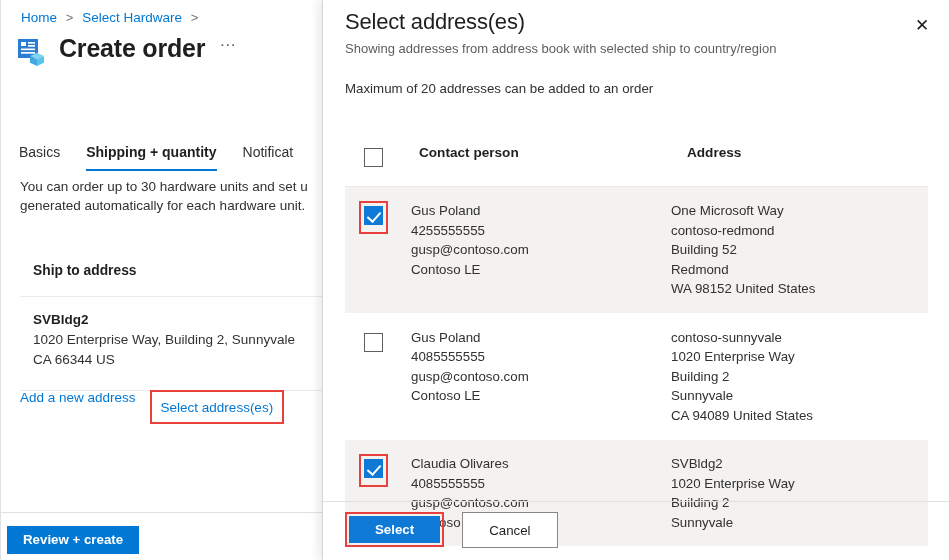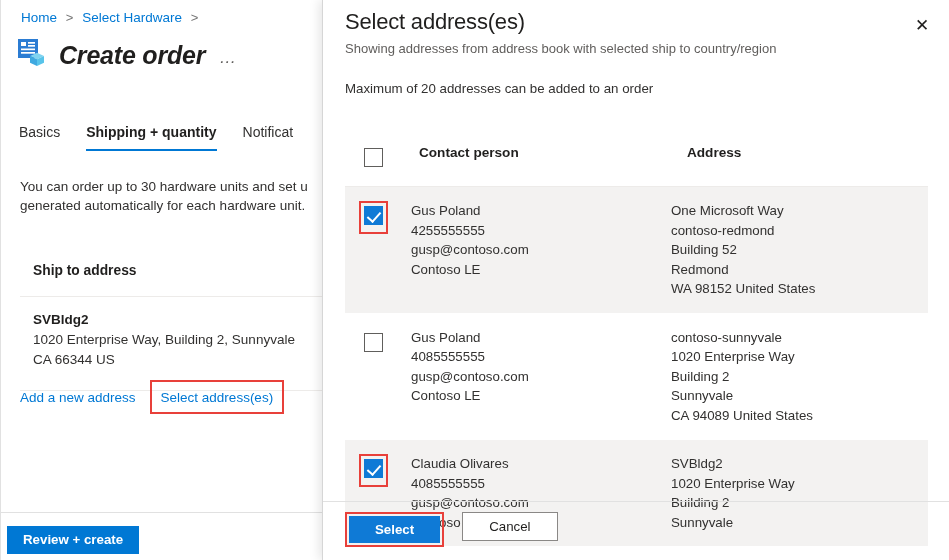--- a/index.html
+++ b/index.html
@@ -22,43 +22,43 @@
   .breadcrumb {
     position: absolute; left: 20px; top: 10px;
     font-size: 13.5px; color: #323130;
     white-space: nowrap;
   }
   .breadcrumb a { color: #0078d4; text-decoration: none; }
   .breadcrumb .sep { color: #757575; margin: 0 5px; font-size: 13px; }
 
   .title-row {
     position: absolute; left: 16px; top: 36px;
-    display: flex; align-items: flex-end;
+    display: flex; align-items: flex-start;
     white-space: nowrap;
-    font-style: italic;
   }
   .app-icon { width: 34px; height: 32px; position: relative; flex: 0 0 auto; margin-right: 8px;}
   .page-title {
     font-size: 25px; font-weight: 600; color: #201f1e;
     letter-spacing: -0.2px; line-height: 1;
   }
   .ellipsis-btn {
     margin-left: 14px; font-size: 17px; color: #605e5c;
     line-height: 0.6; padding-bottom: 5px;
   }
 
   .tabs {
     position: absolute; left: 18px; top: 120px;
     display: flex; align-items: flex-end;
     white-space: nowrap;
   }
   .tab {
     font-size: 14px; color: #323130;
     padding: 4px 0 9px 0; margin-right: 26px;
     border-bottom: 2px solid transparent;
+    margin-top: 20px;
   }
   .tab.active { font-weight: 700; color: #201f1e; border-bottom-color: #0078d4; }
 
   .body-copy {
     position: absolute; left: 19px; top: 177px;
     width: 330px;
     font-size: 13.5px; color: #323130; line-height: 19px;
   }
 
   .section-head {
@@ -67,22 +67,22 @@
   }
   .rule-a { position: absolute; left: 19px; top: 296px; width: 330px; height: 1px; background: #edebe9; }
   .addr-block {
     position: absolute; left: 32px; top: 310px;
     font-size: 13.5px; color: #323130; line-height: 20px;
   }
   .addr-name { font-weight: 700; color:#201f1e; }
   .rule-b { position: absolute; left: 19px; top: 390px; width: 330px; height: 1px; background: #edebe9; }
 
   .link-row {
-    position: absolute; left: 19px; top: 380px;
-    display: flex; align-items: center; white-space: nowrap;
+    position: absolute; left: 19px; top: 390px;
+    display: flex; align-items: flex-start; white-space: nowrap;
   }
   .link { color: #0078d4; font-size: 13.5px; text-decoration: none; }
   .link-boxed {
     border: 2px solid #e8403a; padding: 6px 9px; margin-left: 14px;
   }
 
   .footer-rule { position: absolute; left: 0; top: 512px; width: 330px; height: 1px; background: #e1e1e1; }
   .btn-primary {
     position: absolute; left: 6px; top: 526px;
     background: #0078d4; color: #fff; border: none;
@@ -175,21 +175,21 @@
   .dlg-btns { position: absolute; left: 22px; top: 512px; display: flex; align-items: flex-start; }
   .btn-select-hl { border: 2px solid #e8403a; padding: 2px; }
   .btn-select {
     background: #0f7ad6; color: #fff; border: none;
     font-size: 13.3px; font-weight: 700;
     height: 27px; padding: 0 26px; line-height: 27px;
     font-family: inherit; cursor: pointer;
   }
   .btn-cancel {
     background: #fff; color: #201f1e; border: 1px solid #8a8886;
-    font-size: 13.3px; height: 29px; padding: 0 26px; line-height: 27px;
+    font-size: 13.3px; height: 36px; padding: 0 26px; line-height: 27px;
     font-family: inherit; cursor: pointer; margin-left: 18px;
   }
 </style>
 </head>
 <body>
 
 <div id="root">
 
   <div class="bg-page">
 

